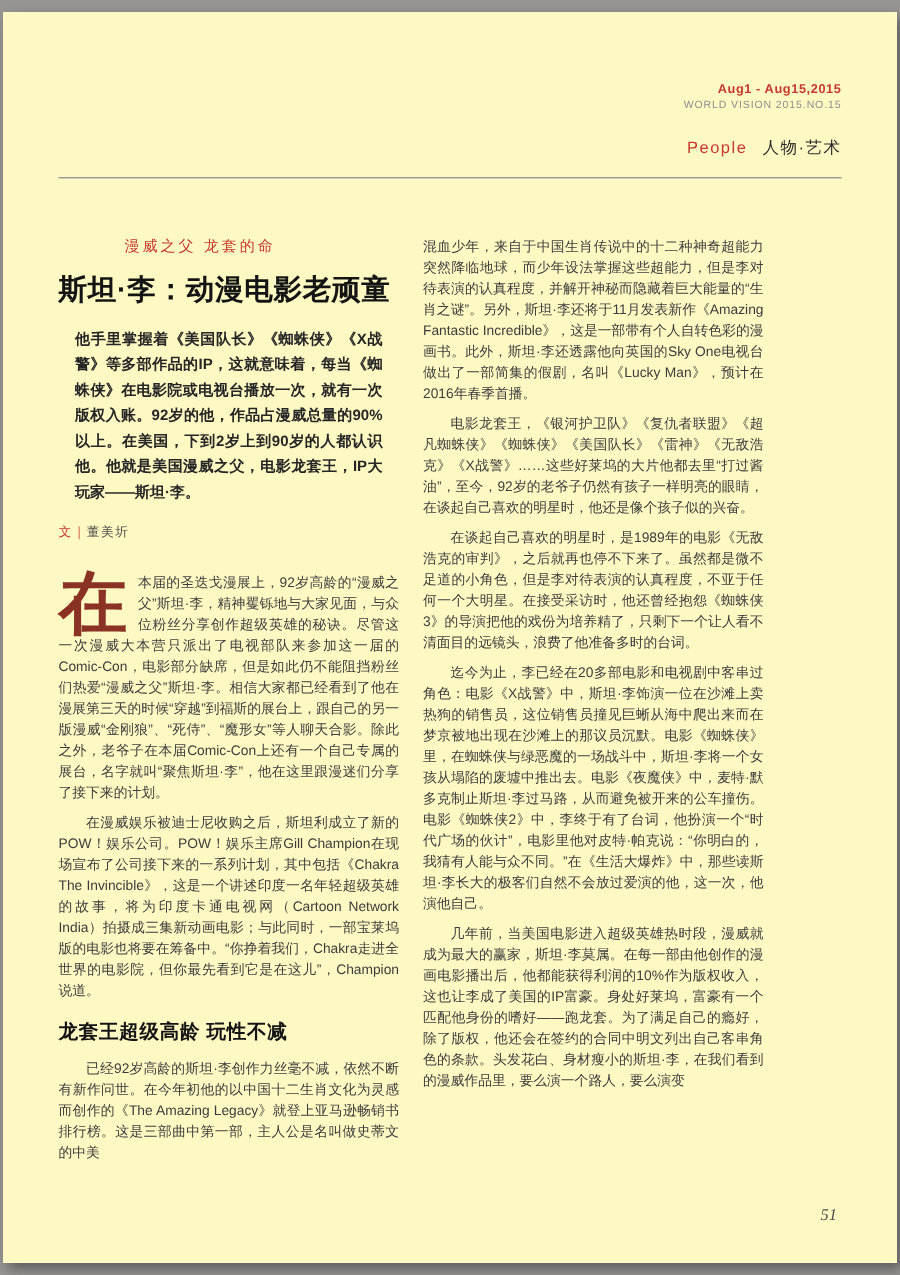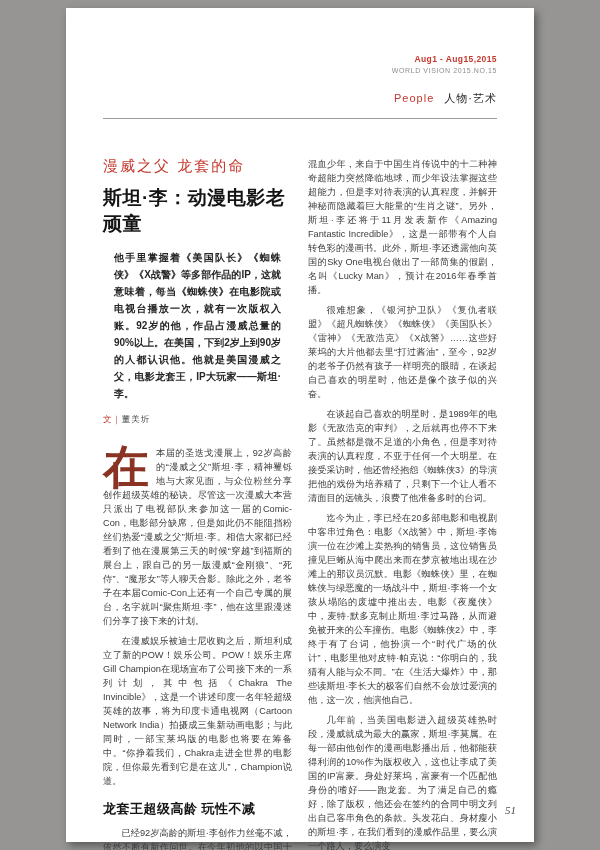--- a/index.html
+++ b/index.html
@@ -4,59 +4,59 @@
 <style>
   html,body{
     margin:0; padding:0;
     width:600px; height:850px;
     background:#969594;
     font-family:"Liberation Sans","DejaVu Sans",sans-serif;
     overflow:hidden;
   }
   .page{
     position:relative;
-    width:468px; height:834px;
+    width:596px; height:834px;
     margin:8px auto 0;
-    background:#ffffff;
+    background:#fef9c3;
     box-shadow:3px 4px 8px rgba(0,0,0,0.38);
     box-sizing:border-box;
     padding:46px 37px 0 37px;
   }
   
   .masthead{ text-align:right; line-height:1.25; }
   .mast-date{ color:#c5392e; font-size:8.5px; font-weight:bold; letter-spacing:0.4px; }
   .mast-journal{ color:#8d8d8d; font-size:7px; letter-spacing:0.6px; margin-top:2px; }
   .section-line{ text-align:right; margin-top:16px; font-size:11px; letter-spacing:1px; }
   .sec-en{ color:#c5392e; margin-right:6px; }
   .sec-cn{ color:#2b2b2b; }
   .rule{ border:none; border-top:1px solid #9b9b9b; margin:12px 0 0 0; }
 
   
   .columns{ display:flex; gap:16px; margin-top:38px; }
   .col{ width:227px; }
 
-  .kicker{ color:#c5392e; font-size:15px; letter-spacing:2px; margin-bottom:9px; }
+  .kicker{ color:#c5392e; font-size:10px; letter-spacing:2px; margin-bottom:9px;margin-left:44px; }
   .title{ margin:0 0 12px 0; font-size:19px; font-weight:bold; color:#141414; letter-spacing:0.5px; }
   .lead{ margin:11px; font-size:10px; font-weight:bold; color:#262626; line-height:17px; text-align:justify; }
   .byline{ margin:12px 0 20px 0; font-size:8.5px; color:#4a4a4a; letter-spacing:1px; }
   .by-label{ color:#c5392e; }
 
   .body{ margin:0 0 6px 0; font-size:9.2px; color:#3c3c3c; line-height:14px; text-align:justify; }
   .body.indent{ text-indent:2em; }
   .dropcap{
     float:left;
     font-size:46px; line-height:40px;
     font-weight:bold; color:#8a3325;
     padding:2px 7px 0 0;
     font-family:"Liberation Serif","DejaVu Serif",serif;
   }
   .subhead{ margin:12px 0 8px 0; font-size:13px; font-weight:bold; color:#141414; letter-spacing:0.5px; }
 
   .page-number{
-    position:absolute; right:18px; bottom:26px;
+    position:absolute; right:40px; bottom:26px;
     font-family:"Liberation Serif","DejaVu Serif",serif;
     font-style:italic; font-size:11px; color:#4c4c4c;
   }
 </style>
 </head>
 <body>
 
 <div class="page">
 
   <div class="masthead">
@@ -83,21 +83,21 @@
       <p class="body">
         <span class="dropcap">在</span><span>本届的圣迭戈漫展上，92岁高龄的“漫威之父”斯坦·李，精神矍铄地与大家见面，与众位粉丝分享创作超级英雄的秘诀。尽管这一次漫威大本营只派出了电视部队来参加这一届的Comic-Con，电影部分缺席，但是如此仍不能阻挡粉丝们热爱“漫威之父”斯坦·李。相信大家都已经看到了他在漫展第三天的时候“穿越”到福斯的展台上，跟自己的另一版漫威“金刚狼”、“死侍”、“魔形女”等人聊天合影。除此之外，老爷子在本届Comic-Con上还有一个自己专属的展台，名字就叫“聚焦斯坦·李”，他在这里跟漫迷们分享了接下来的计划。</span>
       </p>
       <p class="body indent">在漫威娱乐被迪士尼收购之后，斯坦利成立了新的POW！娱乐公司。POW！娱乐主席Gill Champion在现场宣布了公司接下来的一系列计划，其中包括《Chakra The Invincible》，这是一个讲述印度一名年轻超级英雄的故事，将为印度卡通电视网（Cartoon Network India）拍摄成三集新动画电影；与此同时，一部宝莱坞版的电影也将要在筹备中。“你挣着我们，Chakra走进全世界的电影院，但你最先看到它是在这儿”，Champion说道。</p>
       <h2 class="subhead">龙套王超级高龄 玩性不减</h2>
       <p class="body indent">已经92岁高龄的斯坦·李创作力丝毫不减，依然不断有新作问世。在今年初他的以中国十二生肖文化为灵感而创作的《The Amazing Legacy》就登上亚马逊畅销书排行榜。这是三部曲中第一部，主人公是名叫做史蒂文的中美</p>
     </div>
 
     <div class="col">
       <p class="body">混血少年，来自于中国生肖传说中的十二种神奇超能力突然降临地球，而少年设法掌握这些超能力，但是李对待表演的认真程度，并解开神秘而隐藏着巨大能量的“生肖之谜”。另外，斯坦·李还将于11月发表新作《Amazing Fantastic Incredible》，这是一部带有个人自转色彩的漫画书。此外，斯坦·李还透露他向英国的Sky One电视台做出了一部简集的假剧，名叫《Lucky Man》，预计在2016年春季首播。</p>
-      <p class="body indent">很难想象，《银河护卫队》《复仇者联盟》《超凡蜘蛛侠》《蜘蛛侠》《美国队长》《雷神》《无敌浩克》《X战警》……这些好莱坞的大片他都去里“打过酱油”，至今，92岁的老爷子仍然有孩子一样明亮的眼睛，在谈起自己喜欢的明星时，他还是像个孩子似的兴奋。</p>
+      <p class="body indent">电影龙套王，《银河护卫队》《复仇者联盟》《超凡蜘蛛侠》《蜘蛛侠》《美国队长》《雷神》《无敌浩克》《X战警》……这些好莱坞的大片他都去里“打过酱油”，至今，92岁的老爷子仍然有孩子一样明亮的眼睛，在谈起自己喜欢的明星时，他还是像个孩子似的兴奋。</p>
       <p class="body indent">在谈起自己喜欢的明星时，是1989年的电影《无敌浩克的审判》，之后就再也停不下来了。虽然都是微不足道的小角色，但是李对待表演的认真程度，不亚于任何一个大明星。在接受采访时，他还曾经抱怨《蜘蛛侠3》的导演把他的戏份为培养精了，只剩下一个让人看不清面目的远镜头，浪费了他准备多时的台词。</p>
       <p class="body indent">迄今为止，李已经在20多部电影和电视剧中客串过角色：电影《X战警》中，斯坦·李饰演一位在沙滩上卖热狗的销售员，这位销售员撞见巨蜥从海中爬出来而在梦京被地出现在沙滩上的那议员沉默。电影《蜘蛛侠》里，在蜘蛛侠与绿恶魔的一场战斗中，斯坦·李将一个女孩从塌陷的废墟中推出去。电影《夜魔侠》中，麦特·默多克制止斯坦·李过马路，从而避免被开来的公车撞伤。电影《蜘蛛侠2》中，李终于有了台词，他扮演一个“时代广场的伙计”，电影里他对皮特·帕克说：“你明白的，我猜有人能与众不同。”在《生活大爆炸》中，那些读斯坦·李长大的极客们自然不会放过爱演的他，这一次，他演他自己。</p>
       <p class="body indent">几年前，当美国电影进入超级英雄热时段，漫威就成为最大的赢家，斯坦·李莫属。在每一部由他创作的漫画电影播出后，他都能获得利润的10%作为版权收入，这也让李成了美国的IP富豪。身处好莱坞，富豪有一个匹配他身份的嗜好——跑龙套。为了满足自己的瘾好，除了版权，他还会在签约的合同中明文列出自己客串角色的条款。头发花白、身材瘦小的斯坦·李，在我们看到的漫威作品里，要么演一个路人，要么演变</p>
     </div>
 
   </div>
 
   <div class="page-number">51</div>
 
 </div>

